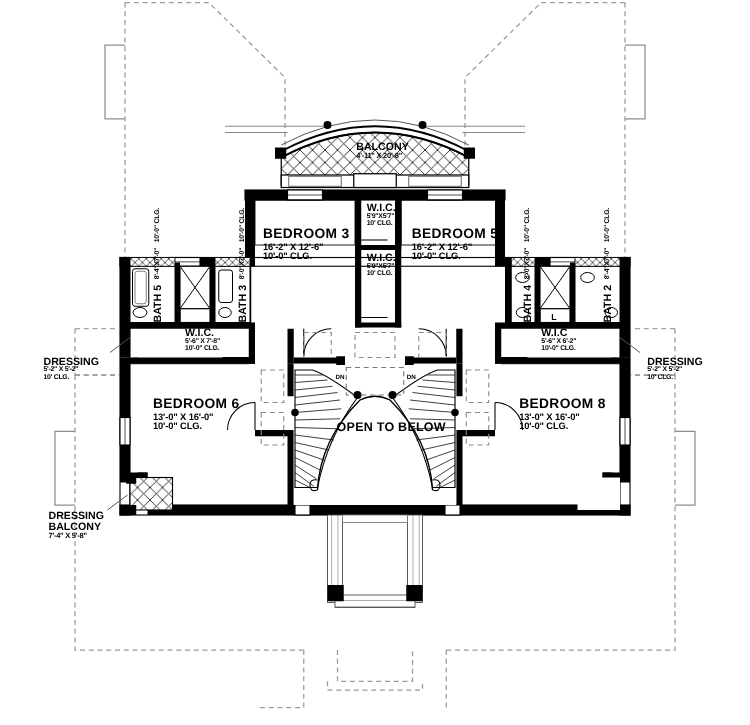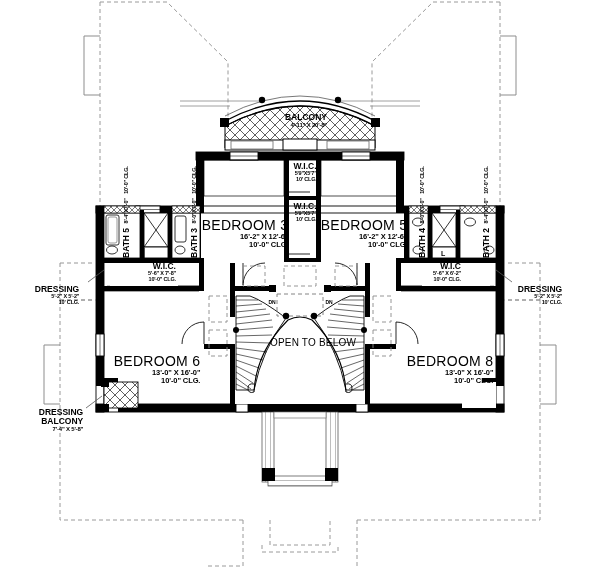--- a/index.html
+++ b/index.html
@@ -1,27 +1,27 @@
 <!DOCTYPE html>
 <html><head>
 <meta charset="utf-8">
 <title>Floor Plan</title>
 <style>
   html,body{margin:0;padding:0;background:#ffffff;}
   body{font-family:"Liberation Sans",sans-serif;}
   #plan{position:relative;width:600px;height:580px;background:#ffffff;overflow:hidden;}
   #plan svg{position:absolute;left:0;top:0;}
-  .lbl{position:absolute;text-align:right;color:#000;line-height:1.05;white-space:nowrap;}
-  .room-name{font-size:14px;font-weight:normal;letter-spacing:.3px;margin-top:36px;}
+  .lbl{position:absolute;text-align:left;color:#000;line-height:1.05;white-space:nowrap;}
+  .room-name{font-size:11px;font-weight:bold;letter-spacing:.3px;}
   .room-dim{font-size:7.5px;font-weight:bold;letter-spacing:-.1px;}
   .small-name{font-size:8.5px;font-weight:bold;}
   .small-dim{font-size:6px;font-weight:bold;letter-spacing:-.2px;}
   .tiny{font-size:5.5px;font-weight:bold;letter-spacing:-.2px;}
   .vert{writing-mode:vertical-rl;transform:rotate(180deg);text-align:center;}
-  .otb{font-size:10px;font-weight:normal;letter-spacing:.2px;}
+  .otb{font-size:10px;font-weight:bold;letter-spacing:.2px;}
   .dn{font-size:5px;font-weight:bold;}
 </style>
 </head>
 <body>
 
 <div id="plan">
 
 <svg width="600" height="580" viewBox="0 0 600 580">
   <defs>
     <pattern id="lattice" width="10" height="10" patternUnits="userSpaceOnUse">

